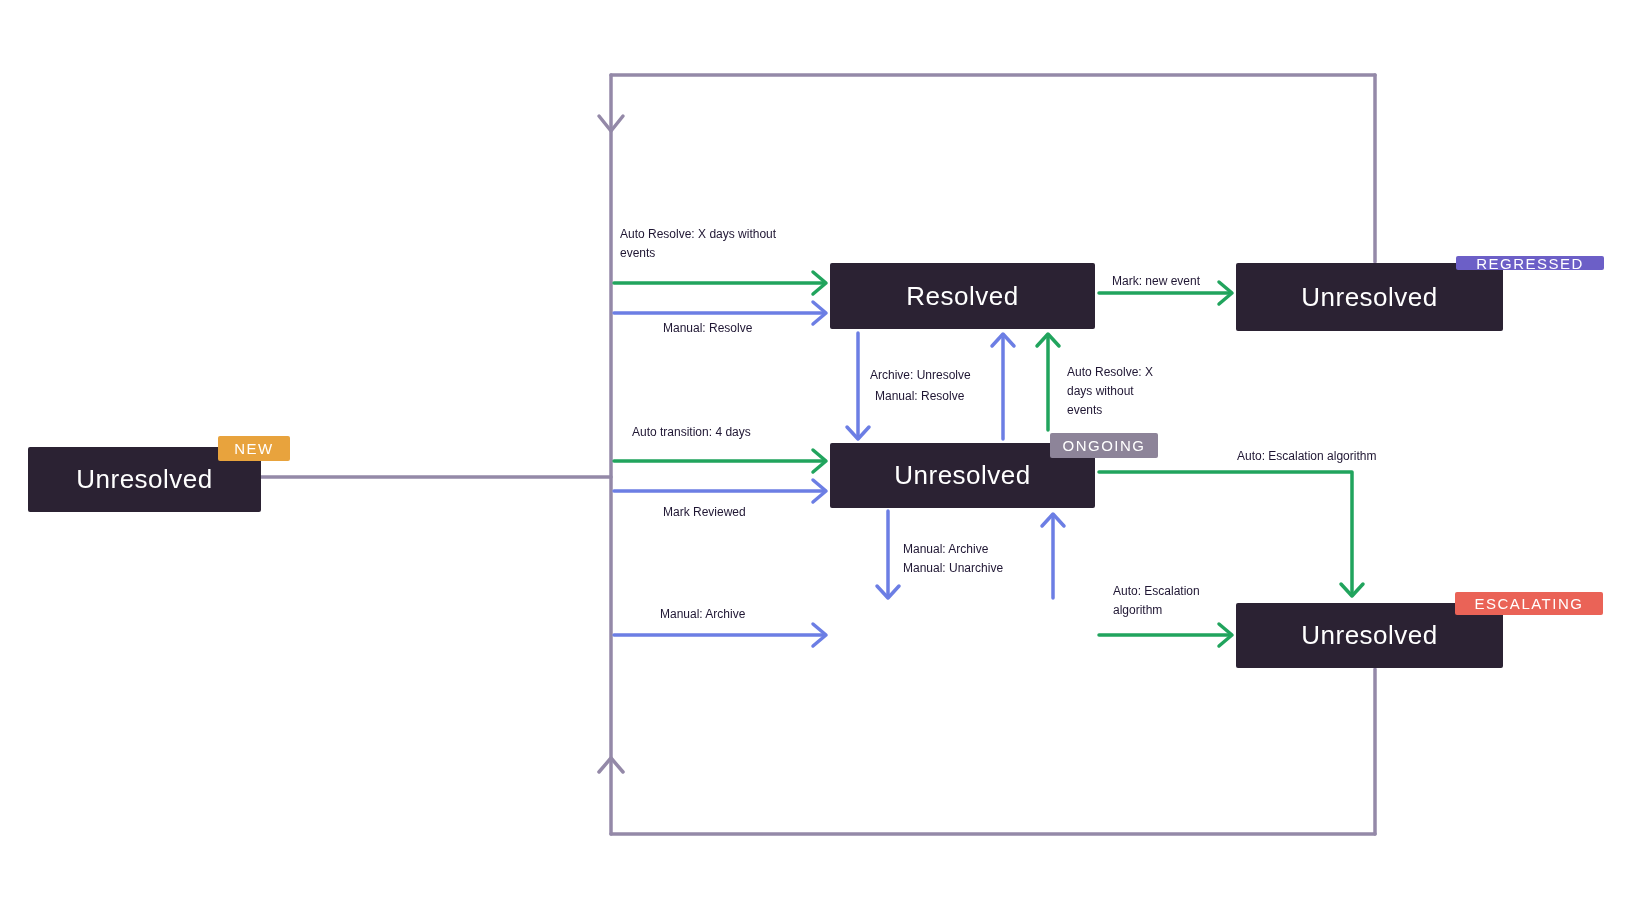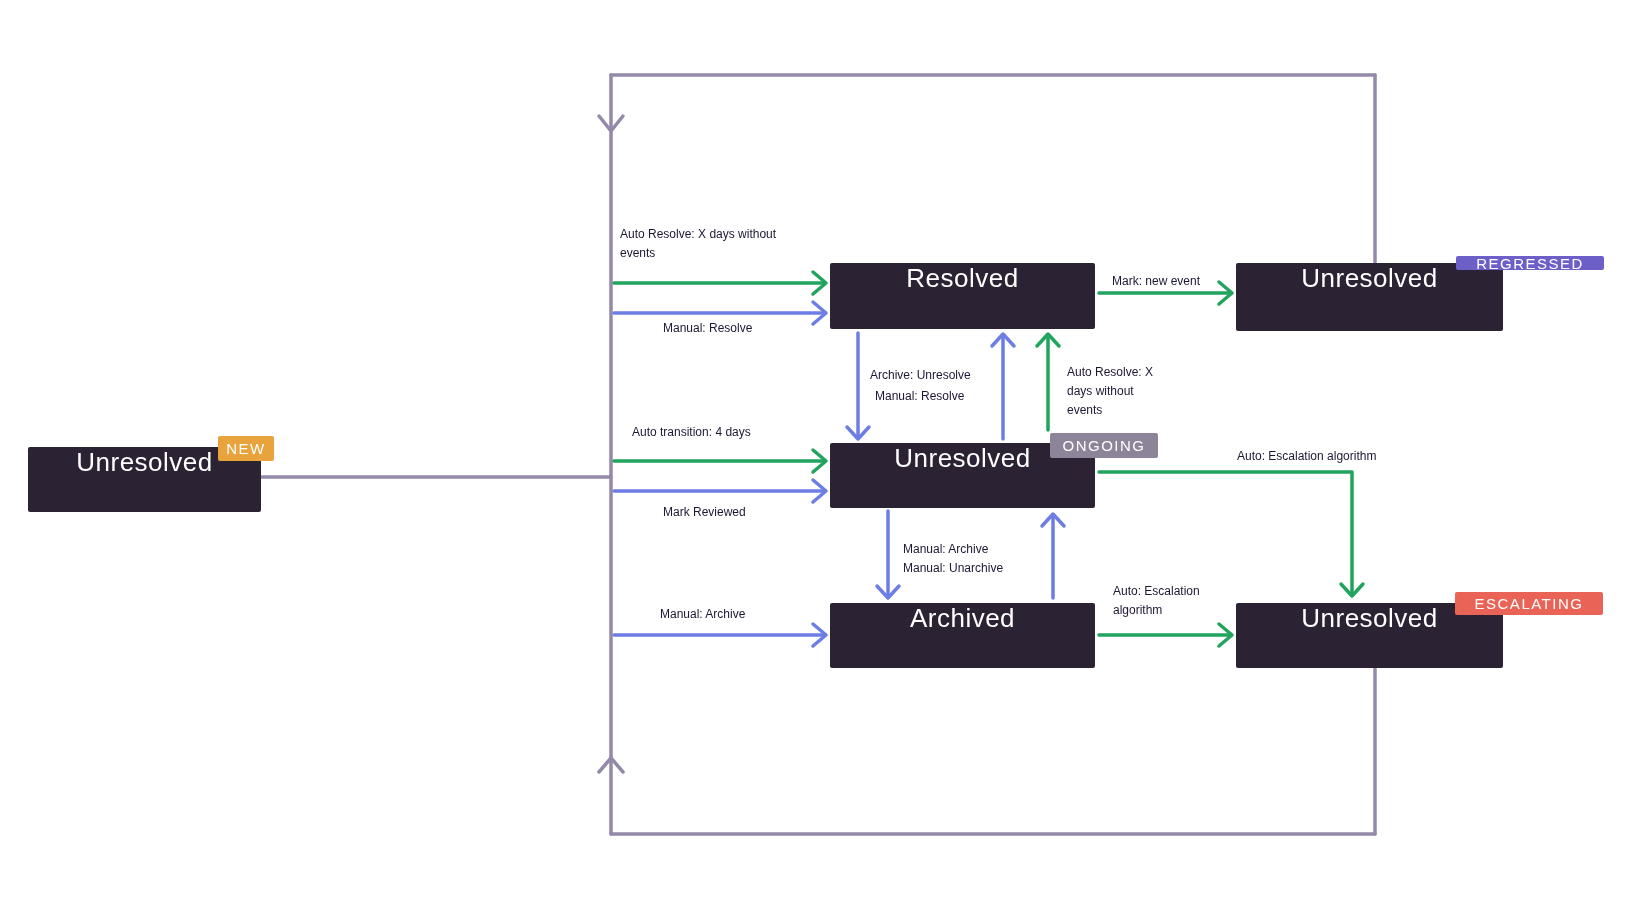--- a/index.html
+++ b/index.html
@@ -18,21 +18,21 @@
     stroke-linejoin:round;
   }
   .p{stroke:var(--loop_purple);}
   .g{stroke:var(--auto_green);}
   .b{stroke:var(--manual_blue);}
 
   .node{
     position:absolute;
     background:var(--node_bg);
     color:var(--node_text);
-    display:flex;justify-content:center;
+    display:flex;align-items:center;justify-content:center;
     border-radius:2px;
     z-index:2;
   }
   .node-label{
     font-size:26px;
     letter-spacing:0.5px;
     color:var(--node_text);
   }
   .badge{
     position:absolute;
@@ -123,29 +123,26 @@
   </div>
 
   <div class="node" style="left:1236px;top:263px;width:267px;height:68px">
     <span class="node-label">Unresolved</span>
   </div>
 
   <div class="node" style="left:830px;top:443px;width:265px;height:65px">
     <span class="node-label">Unresolved</span>
   </div>
 
-  <div class="node" style="left:830px;top:603px;width:265px;height:65px">
-    <span class="node-label">Archived</span>
-  </div>
 
   <div class="node" style="left:1236px;top:603px;width:267px;height:65px">
     <span class="node-label">Unresolved</span>
   </div>
 
-  <div class="badge badge-new" style="left:218px;top:436px;width:56px;height:25px">NEW</div>
+  <div class="badge badge-new" style="left:218px;top:436px;width:72px;height:25px">NEW</div>
   <div class="badge badge-regressed" style="left:1456px;top:256px;width:148px;height:14px">REGRESSED</div>
   <div class="badge badge-ongoing" style="left:1050px;top:433px;width:108px;height:25px">ONGOING</div>
   <div class="badge badge-escalating" style="left:1455px;top:592px;width:148px;height:23px">ESCALATING</div>
 
   <div class="edge-label" style="left:620px;top:225px;width:185px">Auto Resolve: X days without
 events</div>
   <div class="edge-label" style="left:663px;top:319px">Manual: Resolve</div>
   <div class="edge-label" style="left:1112px;top:272px">Mark: new event</div>
   <div class="edge-label" style="left:870px;top:366px">Archive: Unresolve</div>
   <div class="edge-label" style="left:875px;top:387px">Manual: Resolve</div>

